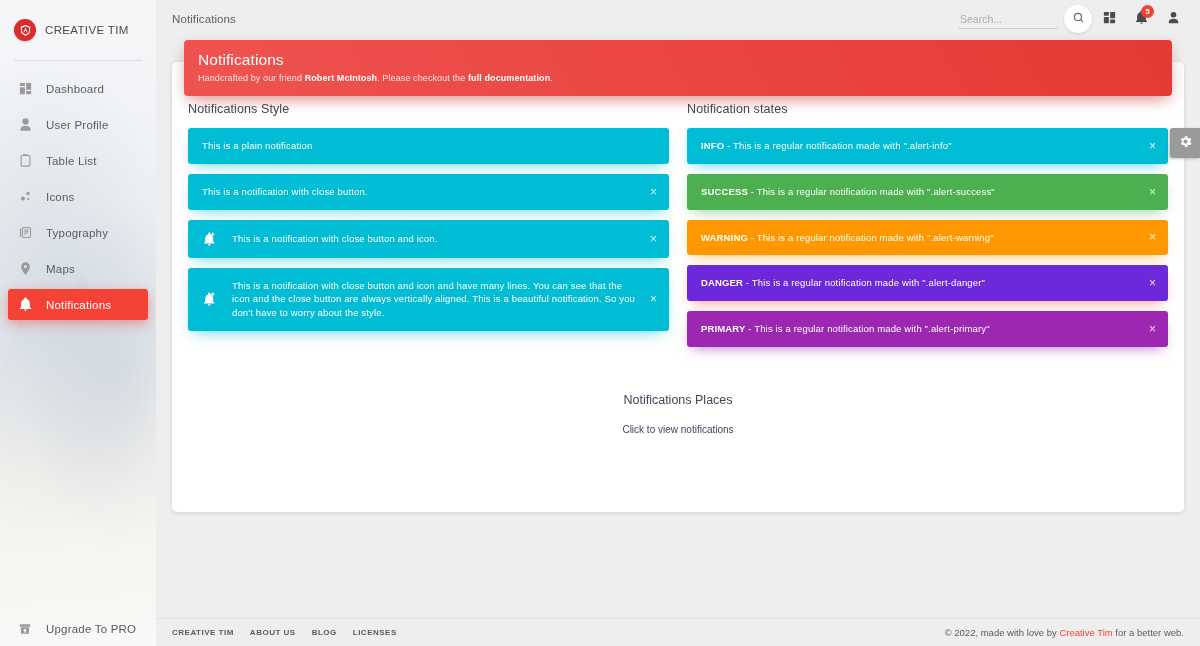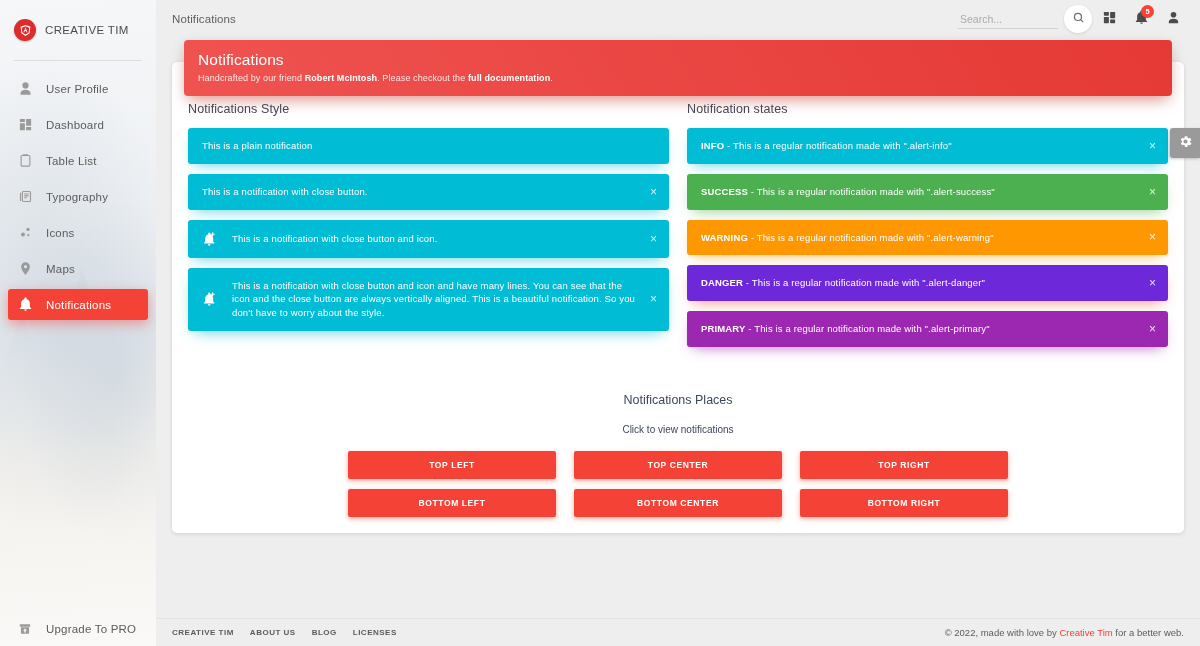--- a/index.html
+++ b/index.html
@@ -221,60 +221,60 @@
             </svg>
         </span>
         <span class="brand-text">CREATIVE TIM</span>
       </div>
       <div class="brand-divider"></div>
 
       <nav class="nav">
         <div class="nav-item">
           <span class="nav-icon">
             <svg viewBox="0 0 24 24" fill="currentColor">
+                <path d="M3 3h8v5H3V3zm0 7h8v11H3V10zm10-7h8v11h-8V3zm0 13h8v5h-8v-5z"></path>
+              </svg>
+          </span>
+          <span class="nav-label">Dashboard</span>
+        </div>
+        <div class="nav-item">
+          <span class="nav-icon">
+            <svg viewBox="0 0 24 24" fill="currentColor">
                 <path d="M12 12a5 5 0 1 0 0-10 5 5 0 0 0 0 10zm0 2c-4.4 0-8 2.2-8 5v3h16v-3c0-2.8-3.6-5-8-5z"></path>
               </svg>
           </span>
           <span class="nav-label">User Profile</span>
-        </div>
-        <div class="nav-item">
-          <span class="nav-icon">
-            <svg viewBox="0 0 24 24" fill="currentColor">
-                <path d="M3 3h8v5H3V3zm0 7h8v11H3V10zm10-7h8v11h-8V3zm0 13h8v5h-8v-5z"></path>
-              </svg>
-          </span>
-          <span class="nav-label">Dashboard</span>
         </div>
         <div class="nav-item">
           <span class="nav-icon">
             <svg viewBox="0 0 24 24" fill="none" stroke="currentColor" stroke-width="1.8">
                 <rect x="5" y="4" width="14" height="17" rx="2"></rect>
                 <path d="M9 4V3h6v1"></path>
               </svg>
           </span>
           <span class="nav-label">Table List</span>
         </div>
         <div class="nav-item">
           <span class="nav-icon">
+            <svg viewBox="0 0 24 24" fill="currentColor">
+                <circle cx="8" cy="15" r="3.2"></circle>
+                <circle cx="16" cy="7" r="2.6"></circle>
+                <circle cx="16.5" cy="16" r="1.8"></circle>
+              </svg>
+          </span>
+          <span class="nav-label">Icons</span>
+        </div>
+        <div class="nav-item">
+          <span class="nav-icon">
             <svg viewBox="0 0 24 24" fill="none" stroke="currentColor" stroke-width="1.8">
                 <rect x="7" y="4" width="13" height="16" rx="1.5"></rect>
                 <path d="M4 6v13M10 8h7M10 11h7M10 14h4"></path>
               </svg>
           </span>
           <span class="nav-label">Typography</span>
-        </div>
-        <div class="nav-item">
-          <span class="nav-icon">
-            <svg viewBox="0 0 24 24" fill="currentColor">
-                <circle cx="8" cy="15" r="3.2"></circle>
-                <circle cx="16" cy="7" r="2.6"></circle>
-                <circle cx="16.5" cy="16" r="1.8"></circle>
-              </svg>
-          </span>
-          <span class="nav-label">Icons</span>
         </div>
         <div class="nav-item">
           <span class="nav-icon">
             <svg viewBox="0 0 24 24" fill="currentColor">
                 <path d="M12 2a7 7 0 0 0-7 7c0 5.2 7 13 7 13s7-7.8 7-13a7 7 0 0 0-7-7zm0 9.5A2.5 2.5 0 1 1 12 6.5a2.5 2.5 0 0 1 0 5z"></path>
               </svg>
           </span>
           <span class="nav-label">Maps</span>
         </div>
         <div class="nav-item active">
@@ -421,28 +421,20 @@
             <div class="alert bg-primary">
               <span class="alert-text"><b>PRIMARY</b><span> - This is a regular notification made with ".alert-primary"</span></span>
               <button class="alert-close">×</button>
             </div>
           </div>
         </div>
 
         <div class="places">
           <div class="places-title">Notifications Places</div>
           <div class="places-sub">Click to view notifications</div>
-          <div class="places-grid">
-            <button class="place-btn">TOP LEFT</button>
-            <button class="place-btn">TOP CENTER</button>
-            <button class="place-btn">TOP RIGHT</button>
-            <button class="place-btn">BOTTOM LEFT</button>
-            <button class="place-btn">BOTTOM CENTER</button>
-            <button class="place-btn">BOTTOM RIGHT</button>
-          </div>
         </div>
       </div>
     </div>
   </div>
 
   <div class="footer">
     <div class="footer-links">
       <a class="footer-link">CREATIVE TIM</a>
       <a class="footer-link">ABOUT US</a>
       <a class="footer-link">BLOG</a>

